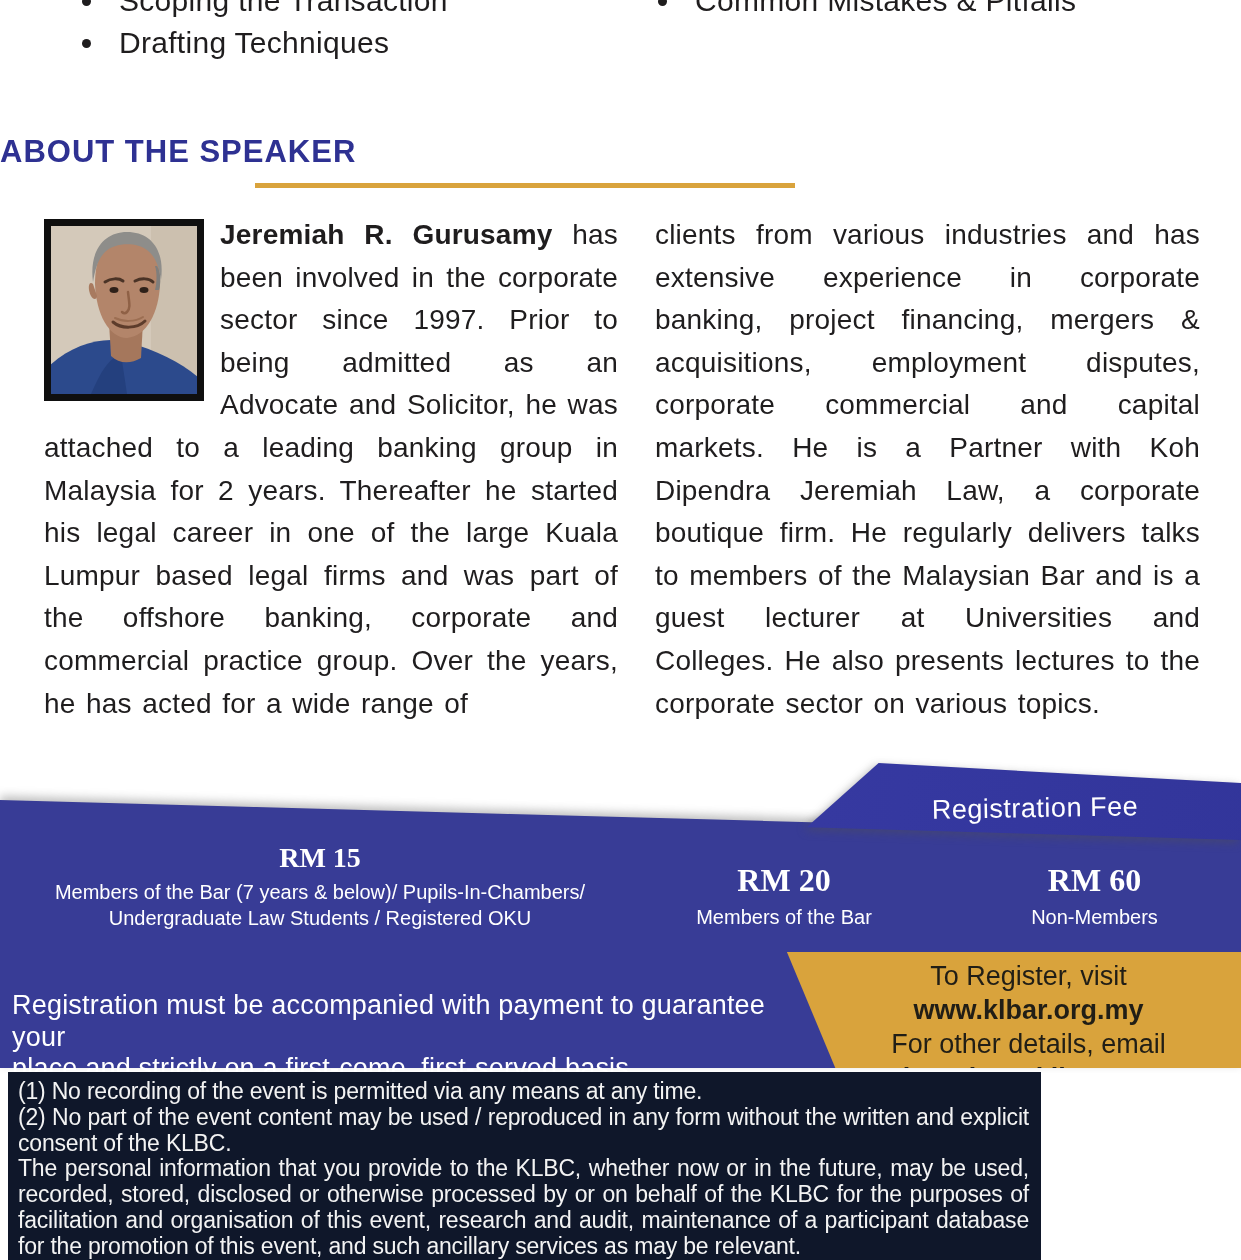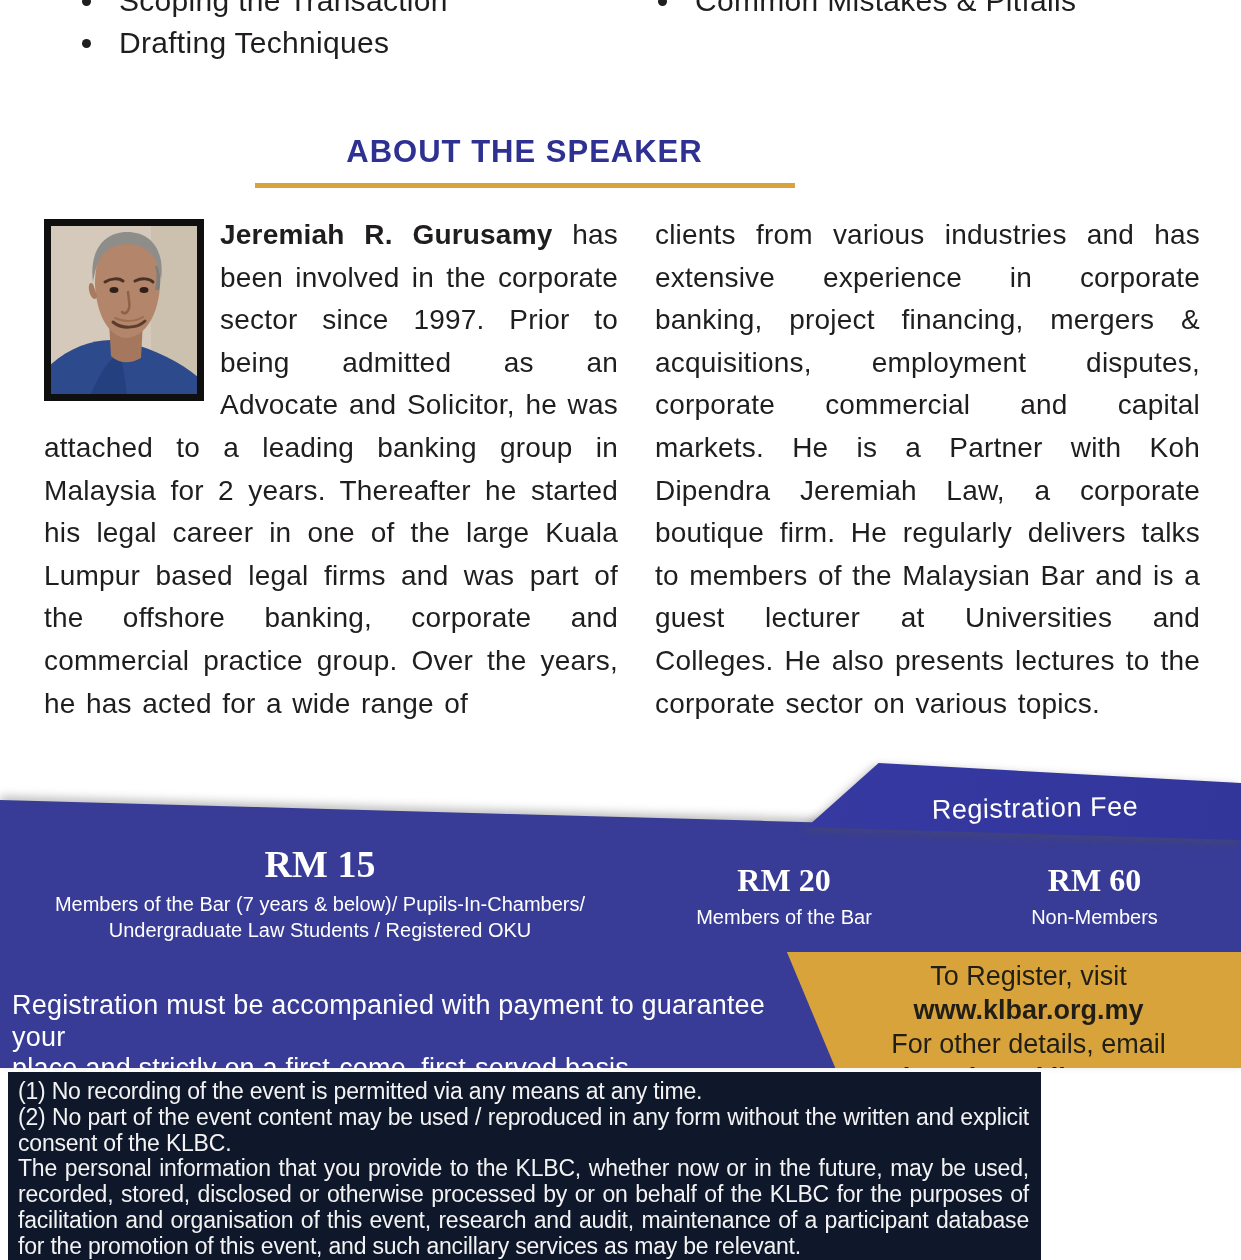--- a/index.html
+++ b/index.html
@@ -11,21 +11,21 @@
   
   .topic-row{
     position:absolute;display:flex;align-items:center;height:42px;
     font-size:30px;color:#1f1d1e;letter-spacing:.3px;
   }
   .topic-row .dot{
     width:9px;height:9px;border-radius:50%;background:#1f1d1e;
     margin-right:28px;flex:0 0 auto;
   }
   
-  .about-wrap{position:absolute;top:134px;left:0;width:1049px;text-align:center;}
+  .about-wrap{position:absolute;top:134px;left:0;width:1049px;text-align:left;}
   .about-title{
     display:inline-block;font-size:31px;font-weight:700;color:#2e3192;
     letter-spacing:1px;
   }
   .about-underline{width:540px;height:5px;background:#d9a33c;margin:13px auto 0;}
   
   .bio-col{position:absolute;top:214px;}
   .bio-col p{
     margin:0;font-size:28px;line-height:42.6px;text-align:justify;
     color:#1f1d1e;letter-spacing:.2px;word-spacing:2.5px;
@@ -54,21 +54,21 @@
   .ribbon-label{
     position:absolute;left:845px;top:33px;width:380px;text-align:center;
     font-size:27px;color:#ffffff;letter-spacing:.5px;transform:rotate(-1deg);
   }
   .fee{position:absolute;text-align:center;color:#ffffff;}
   .fee-amount{
     font-family:"Liberation Serif", serif;font-weight:700;color:#ffffff;
   }
   .fee-audience{font-size:20px;line-height:26px;font-weight:300;margin-top:5px;}
   .fee-1{left:40px;top:82px;width:560px;}
-  .fee-1 .fee-amount{font-size:38px;}
+  .fee-1 .fee-amount{font-size:28px;}
   .fee-2{left:638px;top:102px;width:292px;}
   .fee-3{left:948px;top:102px;width:293px;}
   .fee-2 .fee-amount,.fee-3 .fee-amount{font-size:32px;}
   .payment-note{
     position:absolute;left:12px;top:230px;width:780px;
     font-size:27px;line-height:31.5px;color:#ffffff;font-weight:400;
     letter-spacing:.2px;
   }
   .gold-box{
     position:absolute;left:780px;top:192px;width:461px;height:116px;

